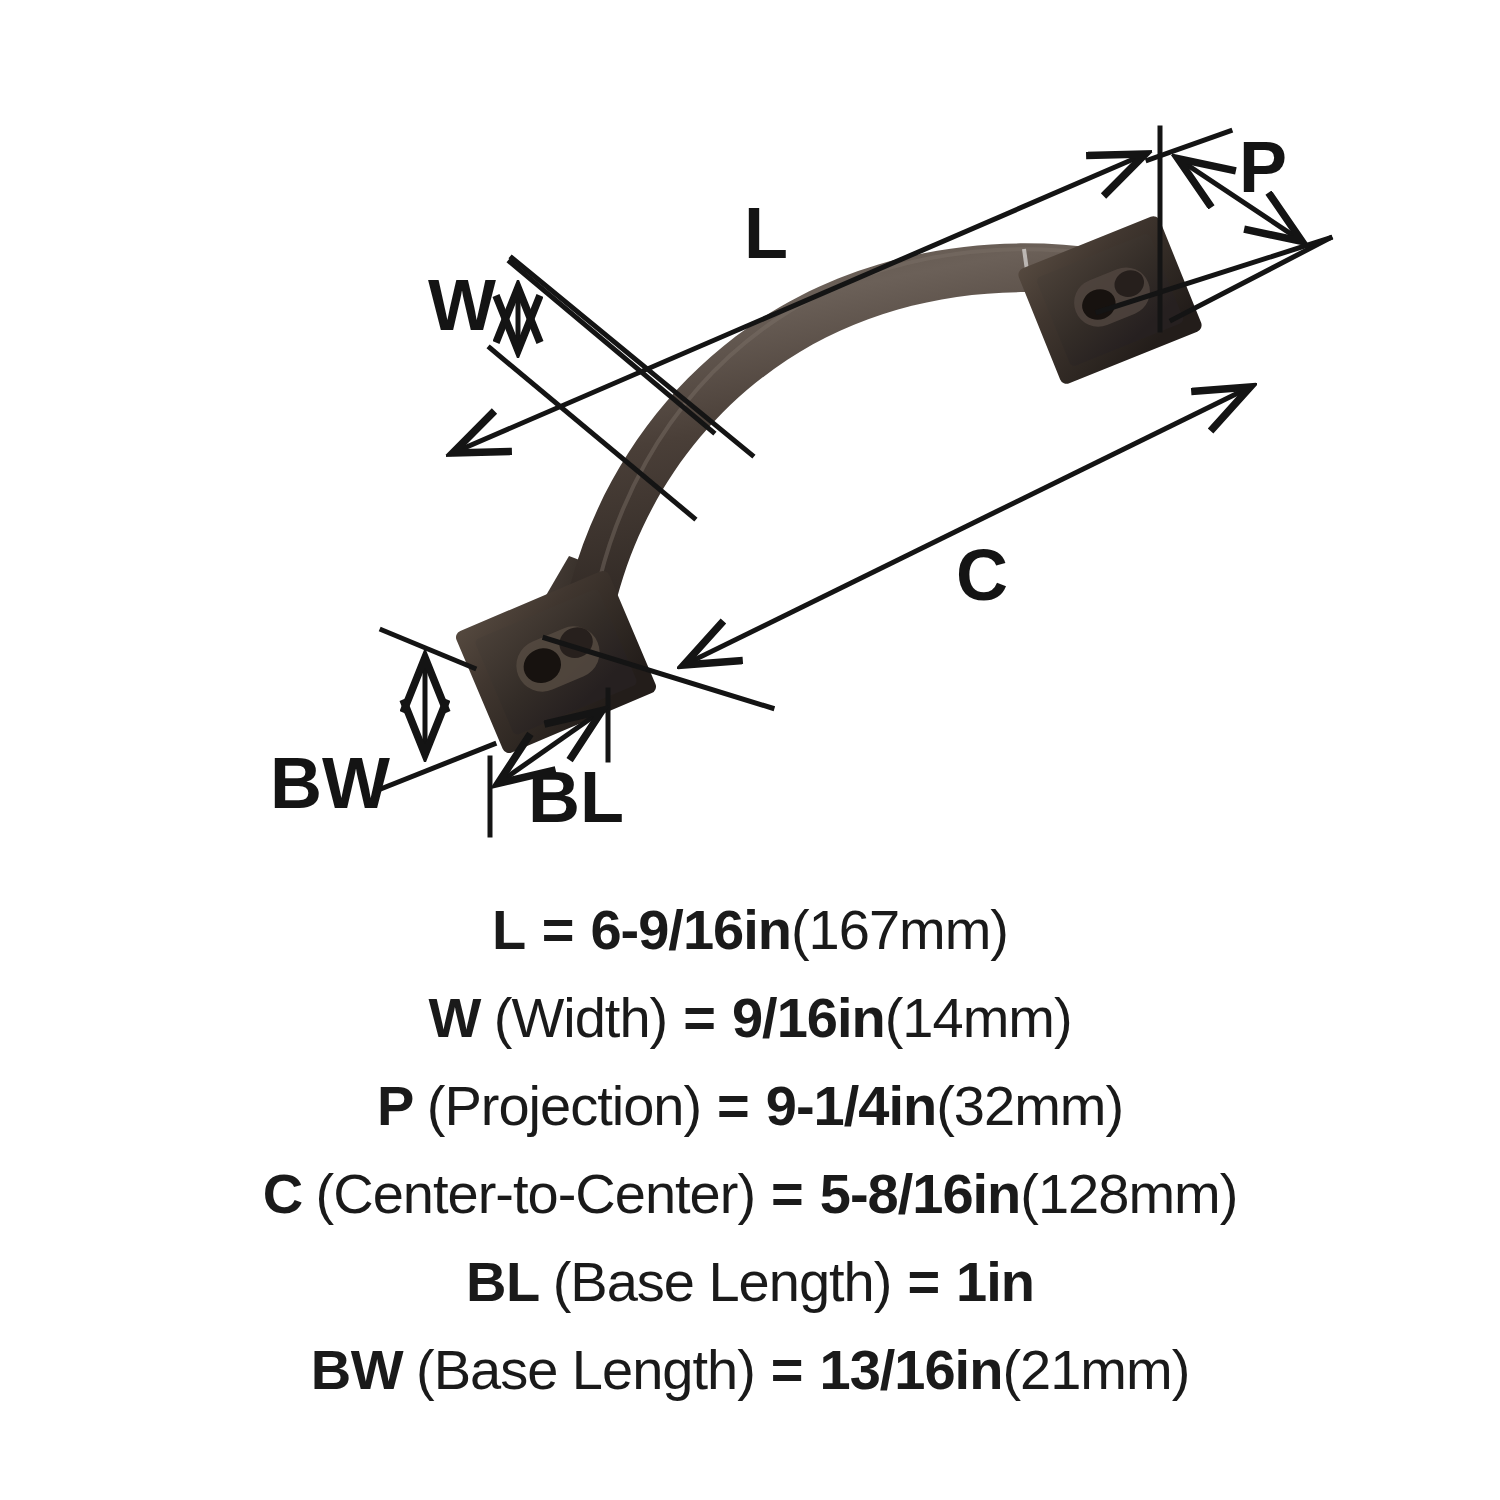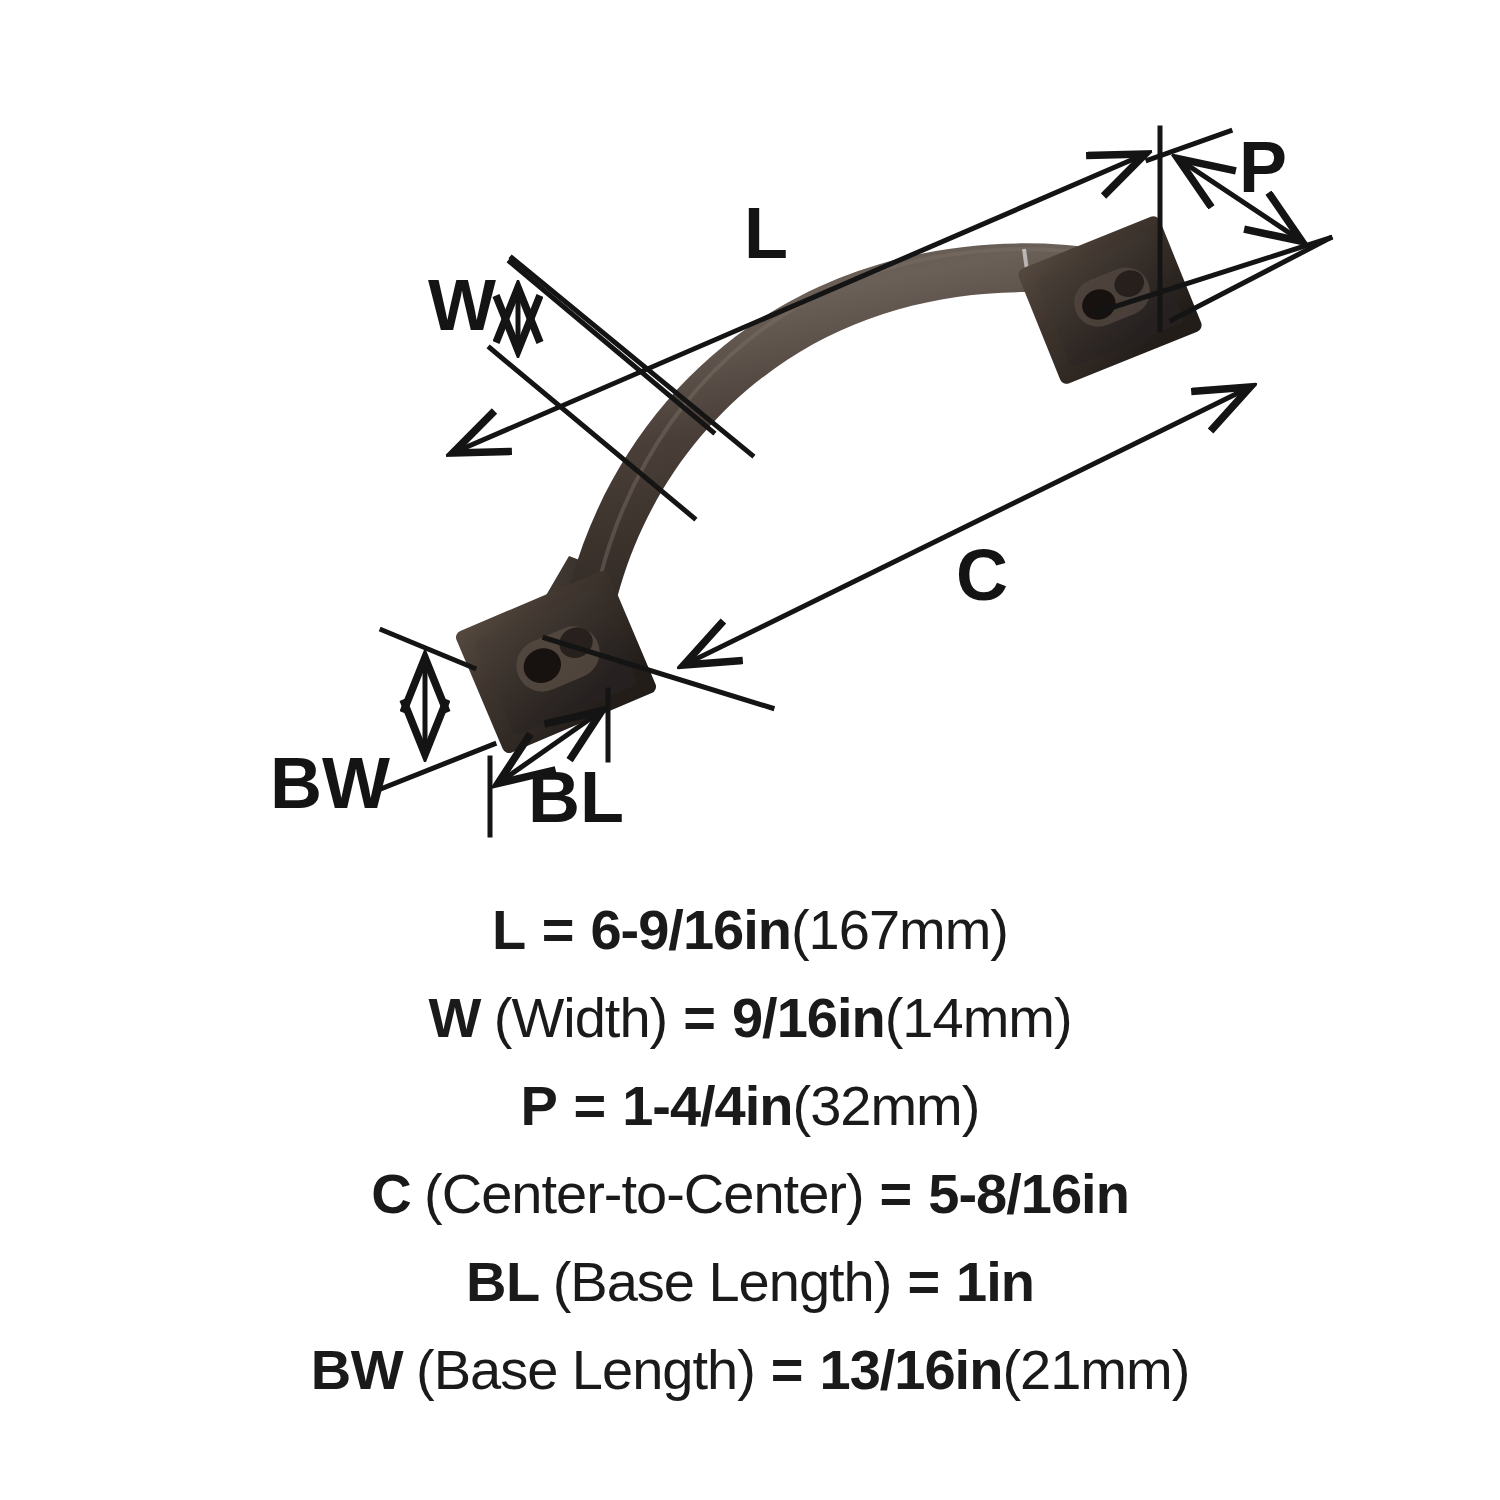--- a/index.html
+++ b/index.html
@@ -249,30 +249,32 @@
     <div class="legend-row">
       <span class="abbr">W</span>
       <span class="full-name">(Width)</span>
       <span class="equals">=</span>
       <span class="value-in">9/16in</span>
       <span class="value-mm">(14mm)</span>
     </div>
 
     <div class="legend-row">
       <span class="abbr">P</span>
-      <span class="equals">=</span>
-      <span class="value-in">1-4/4in</span>
+      <span class="full-name">(Projection)</span>
+      <span class="equals">=</span>
+      <span class="value-in">9-1/4in</span>
       <span class="value-mm">(32mm)</span>
     </div>
 
     <div class="legend-row">
       <span class="abbr">C</span>
       <span class="full-name">(Center-to-Center)</span>
       <span class="equals">=</span>
       <span class="value-in">5-8/16in</span>
+      <span class="value-mm">(128mm)</span>
     </div>
 
     <div class="legend-row">
       <span class="abbr">BL</span>
       <span class="full-name">(Base Length)</span>
       <span class="equals">=</span>
       <span class="value-in">1in</span>
     </div>
 
     <div class="legend-row">

